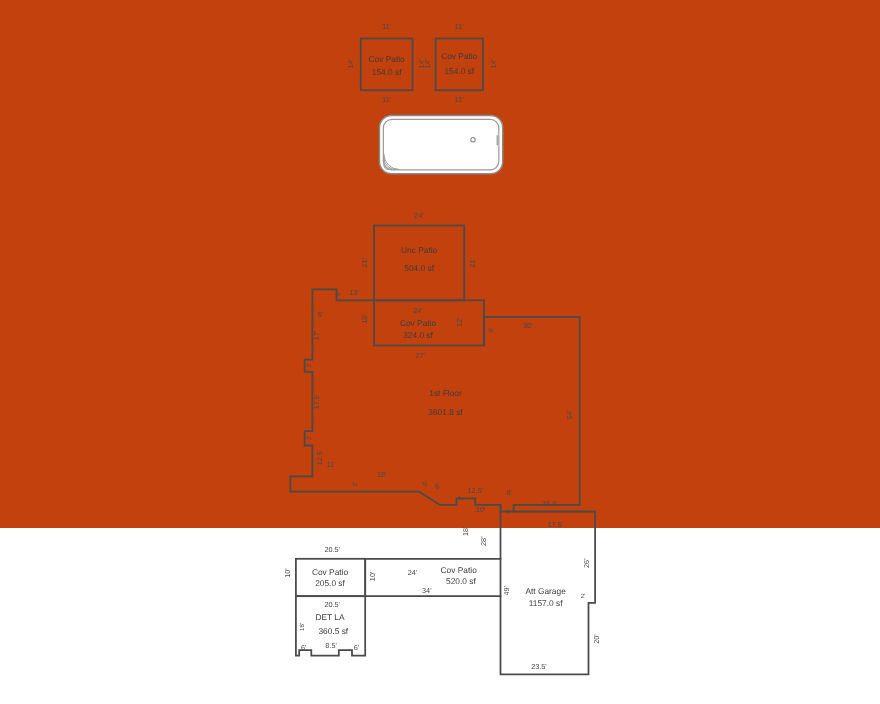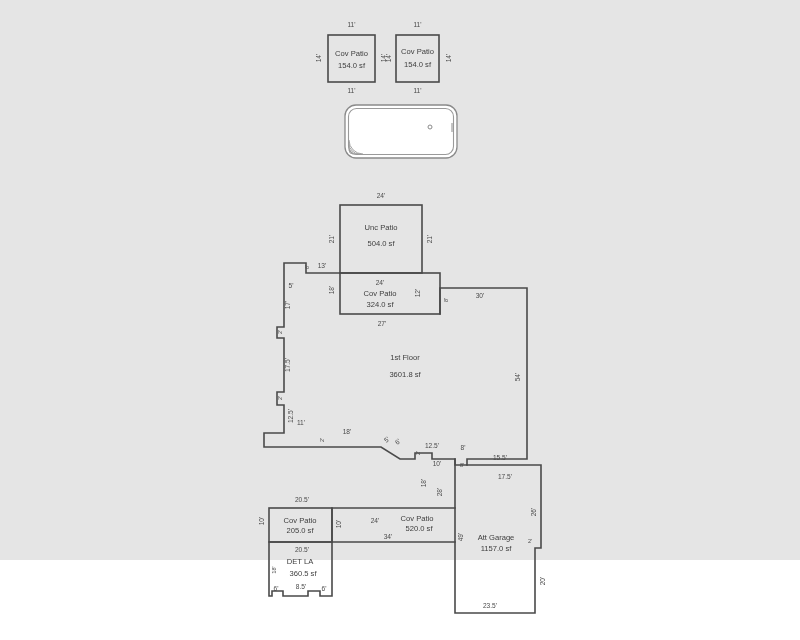--- a/index.html
+++ b/index.html
@@ -9,22 +9,22 @@
   }
   body {
     width: 800px;
     height: 640px;
     font-family: "Liberation Sans", sans-serif;
     overflow: hidden;
   }
   #plan-root {
     position: relative;
     width: 800px;
-    height: 560px;
-    background: #e5e5e5;
+    height: 480px;
+    background: #c2410c;
   }
   svg#plan-svg {
     display: block;
     width: 800px;
     height: 640px;
   }
   .outline {
     fill: none;
     stroke: #4a4a4a;
     stroke-width: 1.6;

